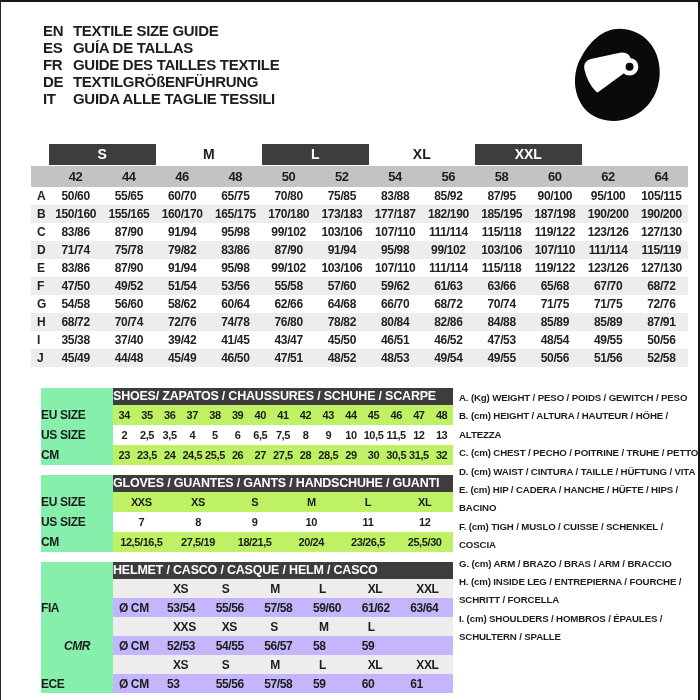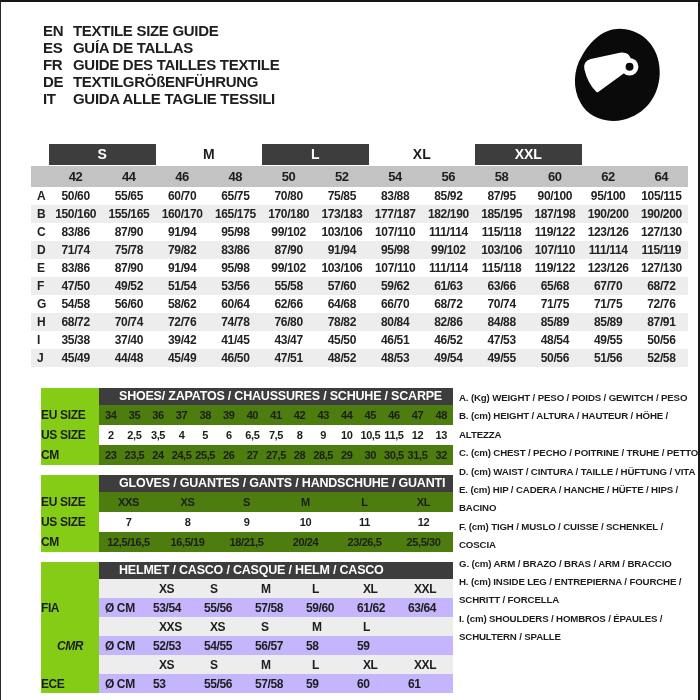--- a/index.html
+++ b/index.html
@@ -26,24 +26,24 @@
   .gbox.dark{background:#3d3d3d;color:#fff;}
   .gbox.plain{color:#1d1d1d;}
   .numrow td{background:#c3c3c3;height:21px;font-size:13px;letter-spacing:-0.3px;}
   .datarow td{height:18px;font-size:12px;letter-spacing:-0.35px;color:#222;}
   .datarow td.letter{text-align:left;padding-left:6px;font-size:12px;}
   .stripe td{background:#ededed;}
   
   .sections{position:absolute;top:386px;left:40px;}
   .sec-table{width:412px;margin-bottom:10px;}
   .sec-table td{overflow:hidden;white-space:nowrap;}
-  .sec-table .lblcol{width:58px;text-align:left;font-size:12px;font-weight:bold;letter-spacing:-0.3px;background:#84cc16;}
-  .sec-title{background:#3d3d3d;color:#fff;font-size:12.5px;font-weight:bold;height:17px;line-height:17px;padding-left:20px;letter-spacing:-0.2px;text-align:left;}
+  .sec-table .lblcol{width:72px;text-align:left;font-size:12px;font-weight:bold;letter-spacing:-0.3px;background:#86efac;}
+  .sec-title{background:#3d3d3d;color:#fff;font-size:12.5px;font-weight:bold;height:17px;line-height:17px;padding-left:0;letter-spacing:-0.2px;text-align:left;}
   .sec-table .val{height:20px;text-align:center;font-size:11px;font-weight:bold;letter-spacing:-0.4px;}
-  .sec-table .gray td.val, td.val.gray{background:#4d7c0f;text-align:center;}
+  .sec-table .gray td.val, td.val.gray{background:#bef264;text-align:center;}
   .helmet-table{margin-bottom:0;}
   .helmet-table .val{height:19px;font-size:12px;}
   .helmet-table .unitcol{width:48px;text-align:left;padding-left:2px;}
   .helmet-table td.sz{background:#ededed;text-align:left;padding-left:12px;}
   .helmet-table td.szpad{background:#ededed;}
   .helmet-table td.hval{text-align:left;padding-left:6px;background:#c4b5fd;}
   
   .legend{position:absolute;top:387px;left:458px;width:240px;}
   .legend-item{font-size:9.7px;font-weight:bold;line-height:18.4px;letter-spacing:-0.15px;color:#1d1d1d;}
 </style>
@@ -396,21 +396,21 @@
           <td class="val">7</td>
           <td class="val">8</td>
           <td class="val">9</td>
           <td class="val">10</td>
           <td class="val">11</td>
           <td class="val">12</td>
         </tr>
         <tr>
           <td class="lblcol">CM</td>
           <td class="val gray">12,5/16,5</td>
-          <td class="val gray">16,5/19</td>
+          <td class="val gray">27,5/19</td>
           <td class="val gray">18/21,5</td>
           <td class="val gray">20/24</td>
           <td class="val gray">23/26,5</td>
           <td class="val gray">25,5/30</td>
         </tr>
       </tbody>
     </table>
   <table class="sec-table helmet-table">
       <colgroup>
         <col class="lblcol">

